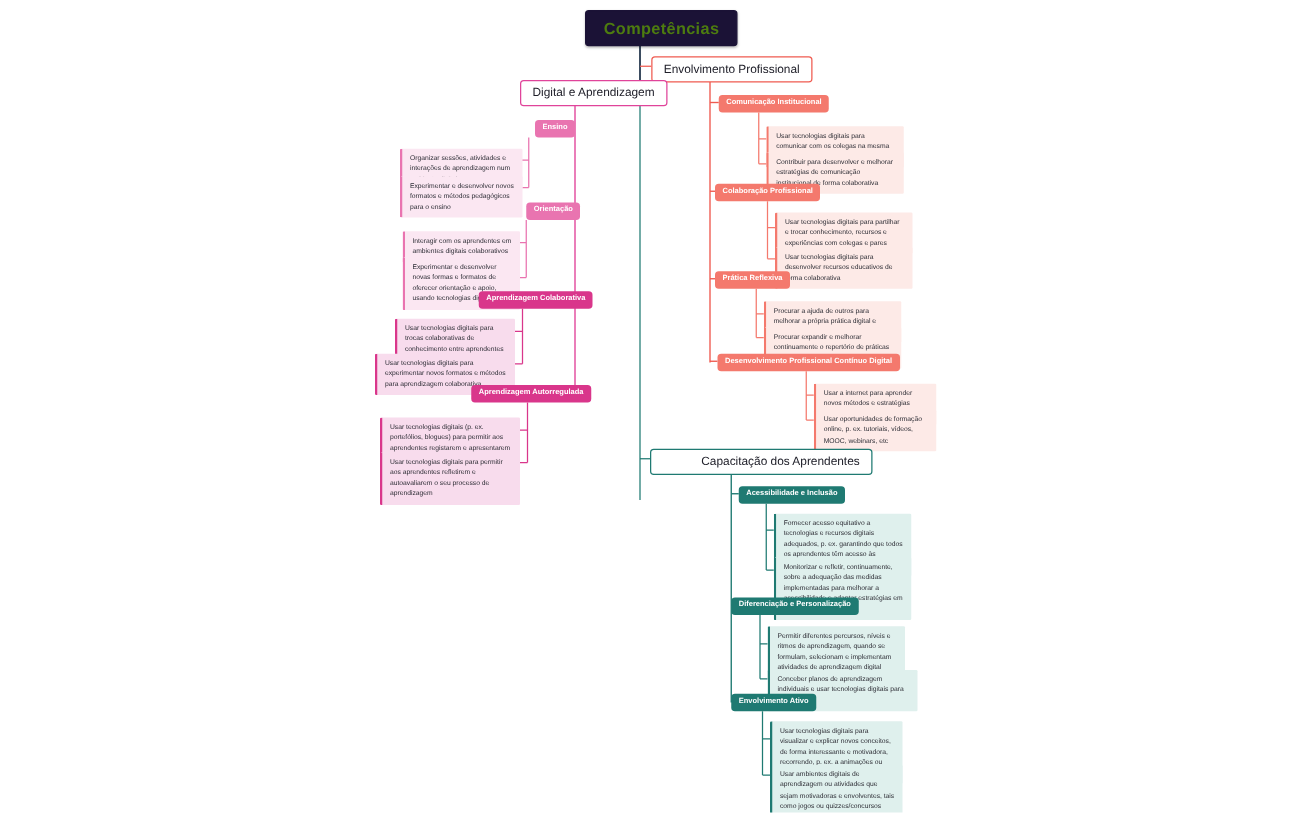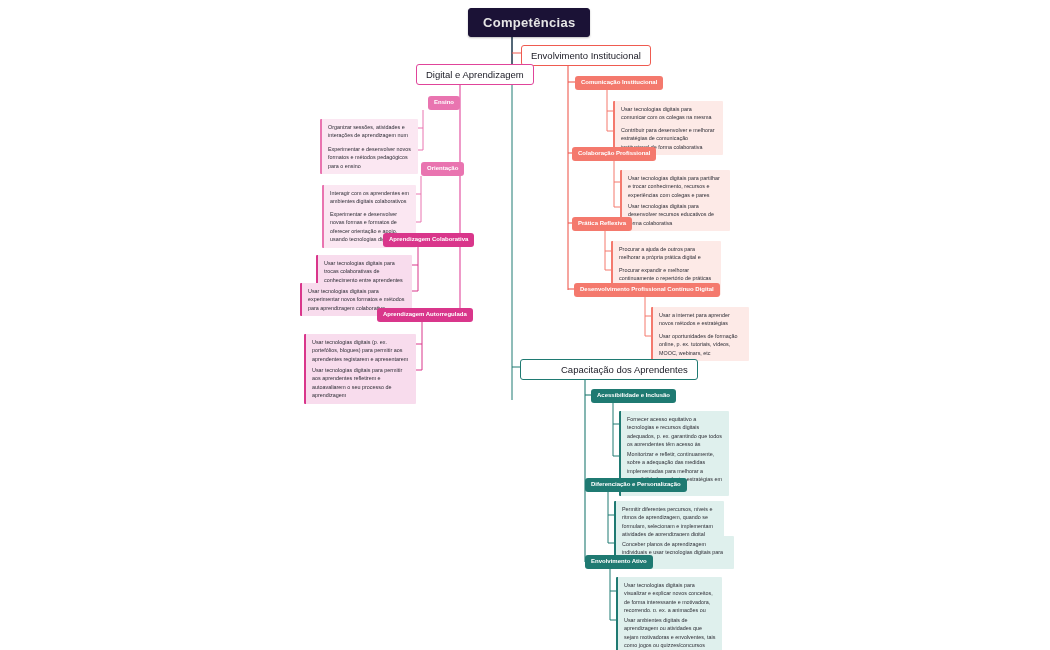--- a/index.html
+++ b/index.html
@@ -8,21 +8,21 @@
     font-family:"Liberation Sans","DejaVu Sans",sans-serif;
     overflow:hidden;position:relative;
   }
   #canvas{position:absolute;left:0;top:0;width:1050px;height:650px;}
   svg.links{position:absolute;left:0;top:0;width:1050px;height:650px;pointer-events:none;}
 
   .node{position:absolute;box-sizing:border-box;}
 
   
   .root{
-    background:#1b1236;color:#e5e5e5;border:1px solid #1b1236;
+    background:#1b1236;color:#4d7c0f;border:1px solid #1b1236;
     font-size:13px;font-weight:bold;letter-spacing:.3px;
     padding:6px 14px;border-radius:3px;text-align:center;
     box-shadow:0 1px 2px rgba(0,0,0,.25);
   }
 
   
   .l1{
     background:#ffffff;border:1px solid;border-radius:3px;
     font-size:9.5px;padding:4px 9px;white-space:nowrap;
   }
@@ -93,21 +93,21 @@
     <path d="M585,484 L591,484" stroke="#1f7a72" stroke-width="1.1" fill="none"></path>
     <path d="M585,561 L591,561" stroke="#1f7a72" stroke-width="1.1" fill="none"></path>
 
     <path d="M613,403 L613,456 M613,424 L619,424 M613,456 L619,456" stroke="#1f7a72" stroke-width="1" fill="none"></path>
     <path d="M608,492 L608,543 M608,515 L614,515 M608,543 L614,543" stroke="#1f7a72" stroke-width="1" fill="none"></path>
     <path d="M610,569 L610,620 M610,591 L616,591 M610,620 L616,620" stroke="#1f7a72" stroke-width="1" fill="none"></path>
   </svg>
 
   <div class="node root" style="left:468px;top:8px;">Competências</div>
 
-  <div class="node l1 red" style="left:521px;top:45px;">Envolvimento Institucional</div>
+  <div class="node l1 red" style="left:521px;top:45px;">Envolvimento Profissional</div>
 
   <div class="node l2 red" style="left:575px;top:76px;">Comunicação Institucional</div>
   <div class="node leaf red" style="left:613px;top:101px;width:110px;">Usar tecnologias digitais para comunicar com os colegas na mesma instituição e fora dela</div>
   <div class="node leaf red" style="left:613px;top:122px;width:110px;">Contribuir para desenvolver e melhorar estratégias de comunicação institucional de forma colaborativa</div>
 
   <div class="node l2 red" style="left:572px;top:147px;">Colaboração Profissional</div>
   <div class="node leaf red" style="left:620px;top:170px;width:110px;">Usar tecnologias digitais para partilhar e trocar conhecimento, recursos e experiências com colegas e pares</div>
   <div class="node leaf red" style="left:620px;top:198px;width:110px;">Usar tecnologias digitais para desenvolver recursos educativos de forma colaborativa</div>
 
   <div class="node l2 red" style="left:572px;top:217px;">Prática Reflexiva</div>

